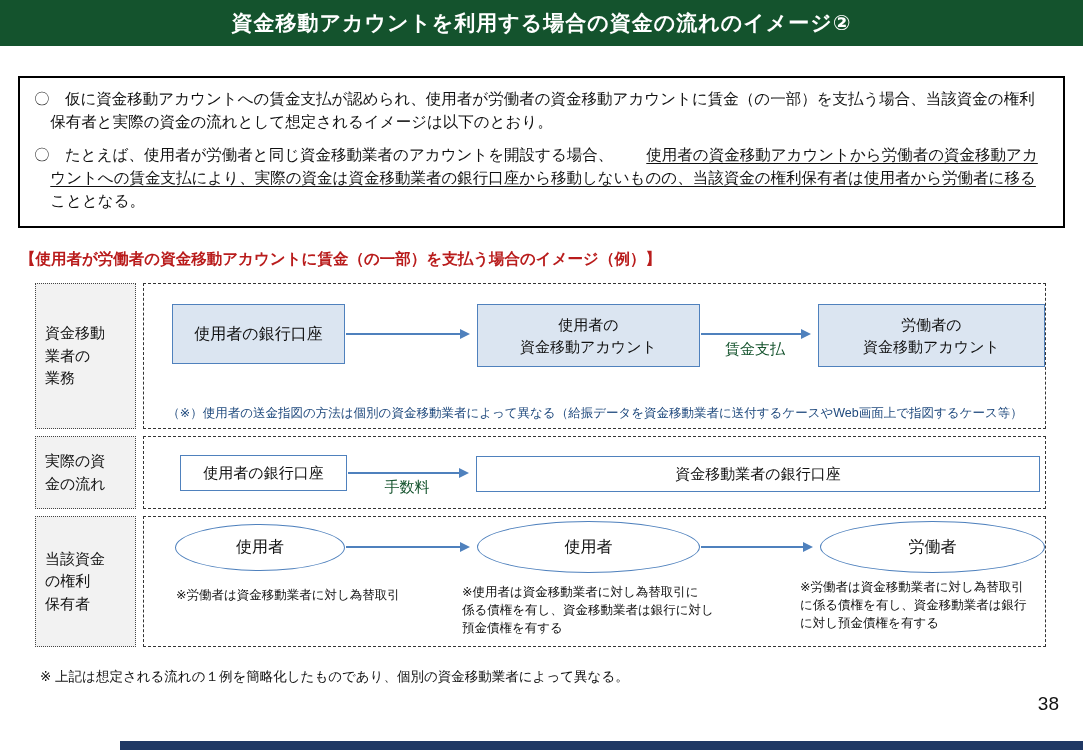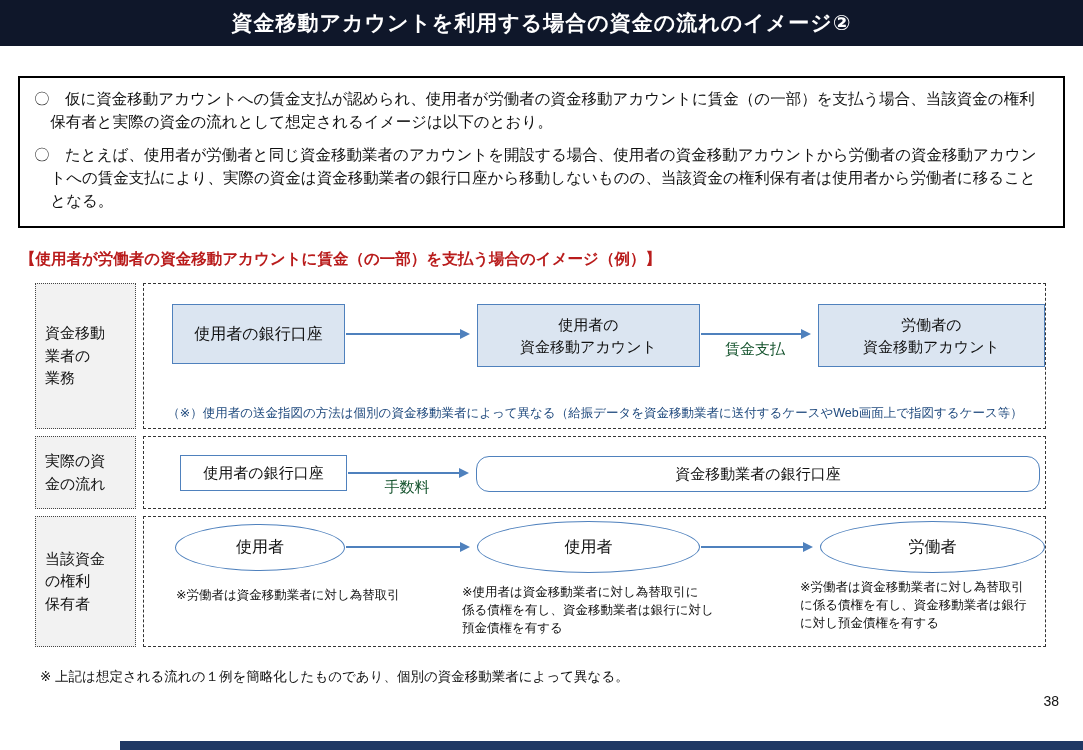--- a/index.html
+++ b/index.html
@@ -2,29 +2,29 @@
 <html><head>
 <meta charset="utf-8">
 <style>
   * { margin:0; padding:0; box-sizing:border-box; }
   html,body { background:#fff; }
   body { font-family:"Liberation Sans","DejaVu Sans",sans-serif; }
   .slide { position:relative; width:1083px; height:750px; background:#ffffff; overflow:hidden; }
 
   
   .title-bar { position:absolute; left:0; top:0; width:1083px; height:46px;
-    background:#0f172a; display:flex; align-items:center; justify-content:center; }
+    background:#14532d; display:flex; align-items:center; justify-content:center; }
   .title-bar h1 { color:#ffffff; font-size:21px; font-weight:bold; letter-spacing:1px; }
 
   
   .intro-box { position:absolute; left:18px; top:76px; width:1047px; height:152px;
     border:2px solid #000; padding:9px 14px 6px 14px; font-size:15.5px; line-height:1.5;
     color:#111; }
   .bullet { padding-left:1.05em; text-indent:-1.05em; margin-bottom:9px; }
-  .u { text-underline-offset:3px; }
+  .u { text-decoration:underline; text-underline-offset:3px;margin-left:33px; }
 
   
   .diagram-heading { position:absolute; left:20px; top:249px; font-size:15.5px; font-weight:bold; color:#b91c1c; }
 
   
   .row-label { position:absolute; left:35px; width:101px; background:#f2f2f2;
     border:1.5px dotted #444; font-size:15px; line-height:1.5; color:#111;
     display:flex; align-items:center; padding-left:9px; white-space:pre-line; }
   .lbl-1 { top:283px; height:146px; }
   .lbl-2 { top:436px; height:73px; }
@@ -40,21 +40,21 @@
   .node { position:absolute; border:1.5px solid #4f81bd; display:flex; align-items:center;
     justify-content:center; text-align:center; color:#111; }
   .fill-blue { background:#dbe5f1; }
   .fill-white { background:#ffffff; }
   .preline { white-space:pre-line; }
 
   .box-emp-bank1 { left:172px; top:304px; width:173px; height:60px; font-size:16px; }
   .box-emp-acct  { left:477px; top:304px; width:223px; height:63px; font-size:15px; line-height:1.45; }
   .box-wrk-acct  { left:818px; top:304px; width:227px; height:63px; font-size:15px; line-height:1.45; }
   .box-emp-bank2 { left:180px; top:455px; width:167px; height:36px; font-size:15px; }
-  .box-prov-bank { left:476px; top:456px; width:564px; height:36px; font-size:15px;border-radius:13px; }
+  .box-prov-bank { left:476px; top:456px; width:564px; height:36px; font-size:15px; }
 
   
   .ellipse { position:absolute; border:1.5px solid #4f81bd; border-radius:50%; background:#fff;
     display:flex; align-items:center; justify-content:center; font-size:16px; color:#111; }
   .el-1 { left:175px; top:524px; width:170px; height:47px; }
   .el-2 { left:477px; top:521px; width:223px; height:52px; }
   .el-3 { left:820px; top:521px; width:225px; height:52px; }
 
   
   .arrow { position:absolute; height:0; border-top:2px solid #4f81bd; }
@@ -73,21 +73,21 @@
   
   .row1-footnote { position:absolute; left:150px; top:405px; width:890px; text-align:center;
     font-size:12.5px; color:#1f497d; }
   .ellipse-note { position:absolute; font-size:12.5px; line-height:1.45; color:#111; white-space:pre-line; }
   .note-1 { left:176px; top:586px; width:290px; }
   .note-2 { left:462px; top:583px; width:310px; }
   .note-3 { left:800px; top:578px; width:260px; }
 
   
   .bottom-note { position:absolute; left:40px; top:668px; font-size:13.5px; color:#111; }
-  .page-number { position:absolute; right:24px; top:693px; font-size:14px; color:#111; }
+  .page-number { position:absolute; right:24px; top:693px; font-size:19px; color:#111; }
   .footer-bar { position:absolute; left:120px; bottom:0; width:963px; height:9px; background:#1f3864; }
 </style>
 </head>
 <body>
 
 <div class="slide">
 
   <header class="title-bar">
     <h1>資金移動アカウントを利用する場合の資金の流れのイメージ②</h1>
   </header>

